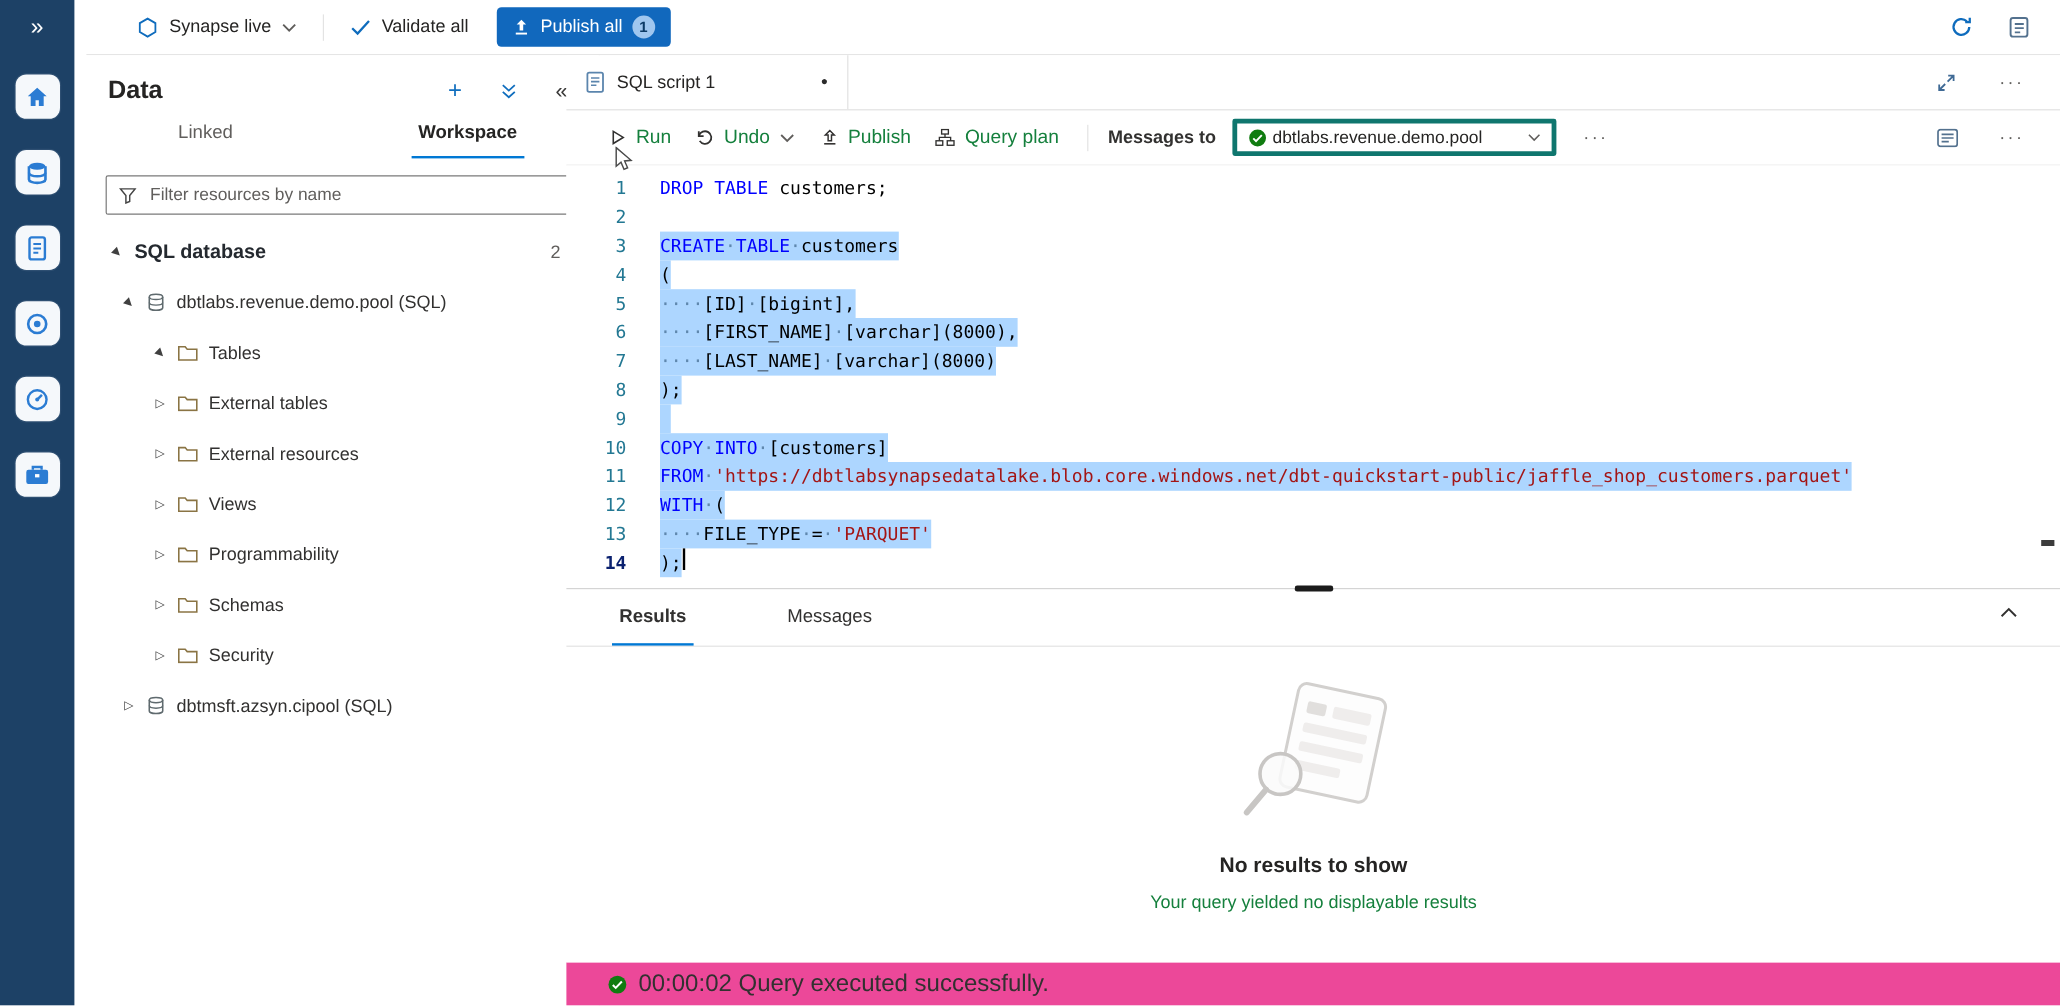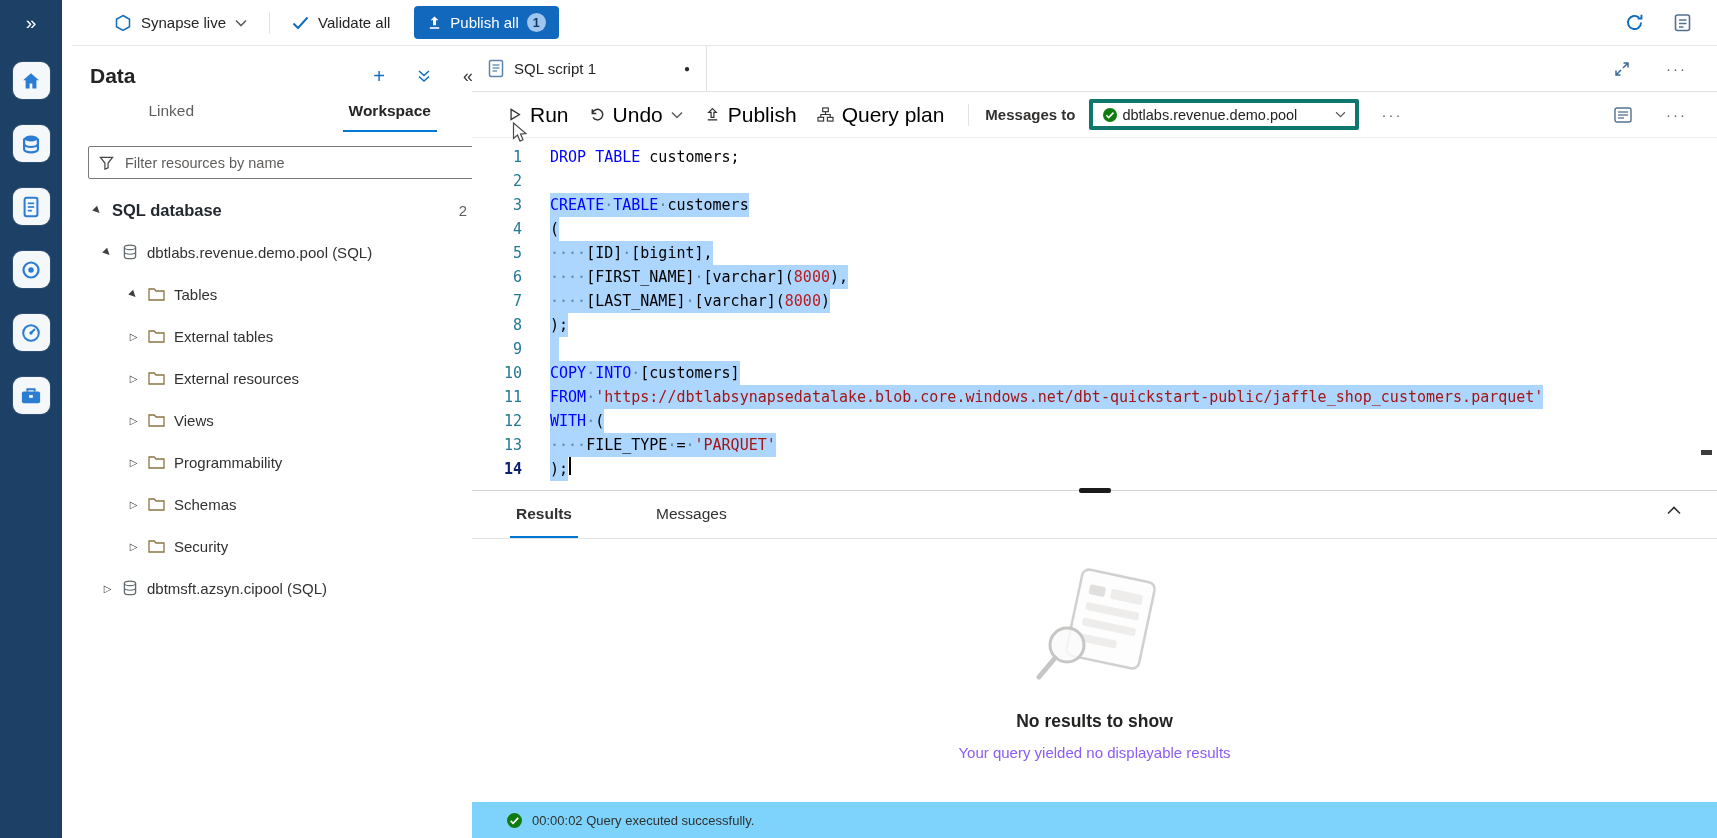--- a/index.html
+++ b/index.html
@@ -63,60 +63,60 @@
   .tabbar{height:46px;display:flex;align-items:center;border-bottom:1px solid #e1e1e1;box-sizing:border-box;}
   .etab{width:235px;height:100%;display:flex;align-items:center;gap:10px;padding:0 16px;border-right:1px solid #e1e1e1;
         box-sizing:border-box;cursor:pointer;}
   .etab-title{font-size:15px;color:#252423;flex:1;}
   .dirty{font-size:10px;color:#2b2b2b;}
   .tabbar-right{margin-left:auto;display:flex;align-items:center;gap:28px;padding-right:24px;}
   .ellipsis{font-size:15px;letter-spacing:2px;color:#605e5c;background:none;border:none;cursor:pointer;font-family:inherit;}
 
   .toolbar{height:46px;display:flex;align-items:center;border-bottom:1px solid #efefef;box-sizing:border-box;
         padding:0 16px 0 26px;}
-  .tb-btn{display:flex;align-items:center;gap:8px;height:32px;padding:0 10px;font-size:21px;color:#000000;
+  .tb-btn{display:flex;align-items:center;gap:8px;height:32px;padding:0 10px;font-size:16px;color:#15803d;
         background:none;border:none;cursor:pointer;font-family:inherit;}
   .chev-svg{margin-left:-4px;}
   .connect-label{font-weight:600;margin:0 4px 0 2px;font-size:15px;}
   .pool-dd{width:270px;height:31px;border:4px solid #0f766e;border-radius:2px;display:flex;align-items:center;
         gap:4px;padding:0 9px;margin-left:10px;box-sizing:border-box;cursor:pointer;background:#fff;}
   .pool-dd .pool-name{flex:1;font-size:14.5px;color:#252423;white-space:nowrap;overflow:hidden;text-overflow:ellipsis;}
   .toolbar-right{margin-left:auto;display:flex;align-items:center;gap:26px;padding-right:8px;}
 
   
   .editor{height:352px;position:relative;overflow:hidden;background:#fff;padding-top:7px;box-sizing:border-box;}
   .code-line{display:flex;height:24px;line-height:24px;font-family:"DejaVu Sans Mono","Liberation Mono",monospace;
         font-size:15px;white-space:pre;}
   .gutter{width:50px;text-align:right;color:#237893;flex:none;user-select:none;}
   .gutter.active{color:#0b216f;font-weight:700;}
   .ltext{margin-left:28px;color:#000;}
   .ltext.sel{background:#add6ff;}
   .tk-kw{color:#0000ff;}
   .tk-pl{color:#000000;}
   .tk-str{color:#a31515;}
-  .tk-num{color:#b91c1c;}
+  .tk-num{color:#000000;}
   .ws{color:#5f87ad;}
   .caret{display:inline-block;width:2px;height:18px;background:#000;vertical-align:-3px;margin-left:1px;}
   .ruler-mark{position:absolute;right:5px;top:312px;width:11px;height:5px;background:#3c3c3c;}
 
   
   .results{flex:1;border-top:1px solid #d4d4d4;position:relative;display:flex;flex-direction:column;background:#fff;}
   .grip{position:absolute;top:-3px;left:calc(50% - 16px);width:32px;height:5px;background:#1b1b1b;border-radius:2px;}
   .rtabs{height:48px;display:flex;align-items:stretch;gap:72px;padding-left:38px;border-bottom:1px solid #e3e3e3;
         box-sizing:border-box;position:relative;}
   .rtab{display:flex;align-items:center;font-size:15.5px;color:#323130;border-bottom:2px solid transparent;
         box-sizing:border-box;cursor:pointer;background:none;font-family:inherit;border-top:none;border-left:none;border-right:none;}
   .rtab.active{font-weight:700;border-bottom-color:#0078d4;}
   .collapse-panel{position:absolute;right:30px;top:14px;background:none;border:none;cursor:pointer;}
   .rbody{flex:1;text-align:center;overflow:hidden;}
   .empty-illu{margin:28px auto 0 auto;}
   .empty-title{font-size:17.5px;font-weight:700;color:#252423;margin-top:18px;}
-  .empty-sub{font-size:15px;color:#8b5cf6;margin-top:12px;}
-
-  .statusbar{height:36px;background:#7dd3fc;display:flex;align-items:center;gap:9px;padding-left:34px;font-size:13px;color:#323130;text-align:right;}
+  .empty-sub{font-size:15px;color:#15803d;margin-top:12px;}
+
+  .statusbar{height:36px;background:#ec4899;display:flex;align-items:center;gap:9px;padding-left:34px;font-size:20px;color:#323130;text-align:right;}
 
   .mouse-cursor{position:absolute;left:512px;top:122px;z-index:50;pointer-events:none;}
 </style>
 </head>
 <body>
 
 <div class="app">
 
   <aside class="rail">
     <button class="rail-expand">»</button>

